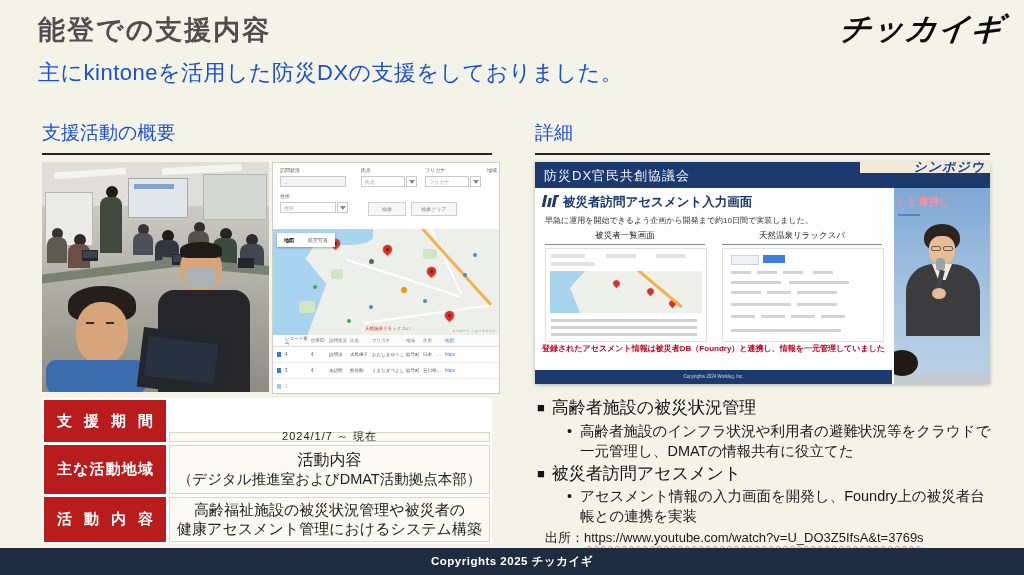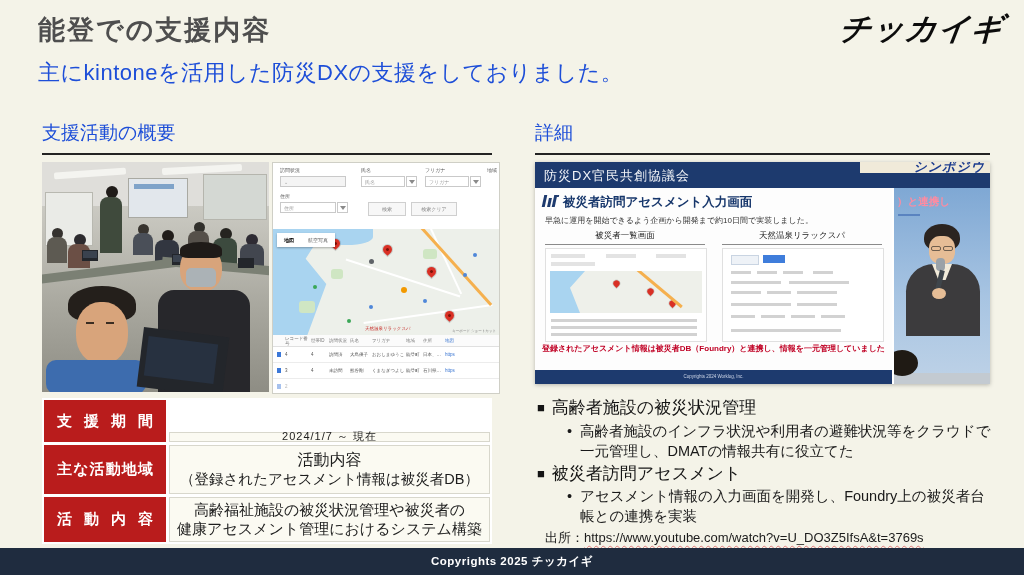--- a/index.html
+++ b/index.html
@@ -292,21 +292,21 @@
         <span>支援期間</span>
       </div>
     <div class="st-value st-v1">
         <div>2024/1/7 ～ 現在</div>
       </div>
     <div class="st-label">
         <span>主な活動地域</span>
       </div>
     <div class="st-value">
       <div class="st-v2a">活動内容</div>
-      <div class="st-v2b">（登録されたアセスメント情報は被災者DB）</div>
+      <div class="st-v2b">（デジタル推進室およびDMAT活動拠点本部）</div>
     </div>
     <div class="st-label">
         <span>活動内容</span>
       </div>
     <div class="st-value">
       <div class="st-v3">高齢福祉施設の被災状況管理や被災者の</div>
       <div class="st-v3">健康アセスメント管理におけるシステム構築</div>
     </div>
   </div>
 

